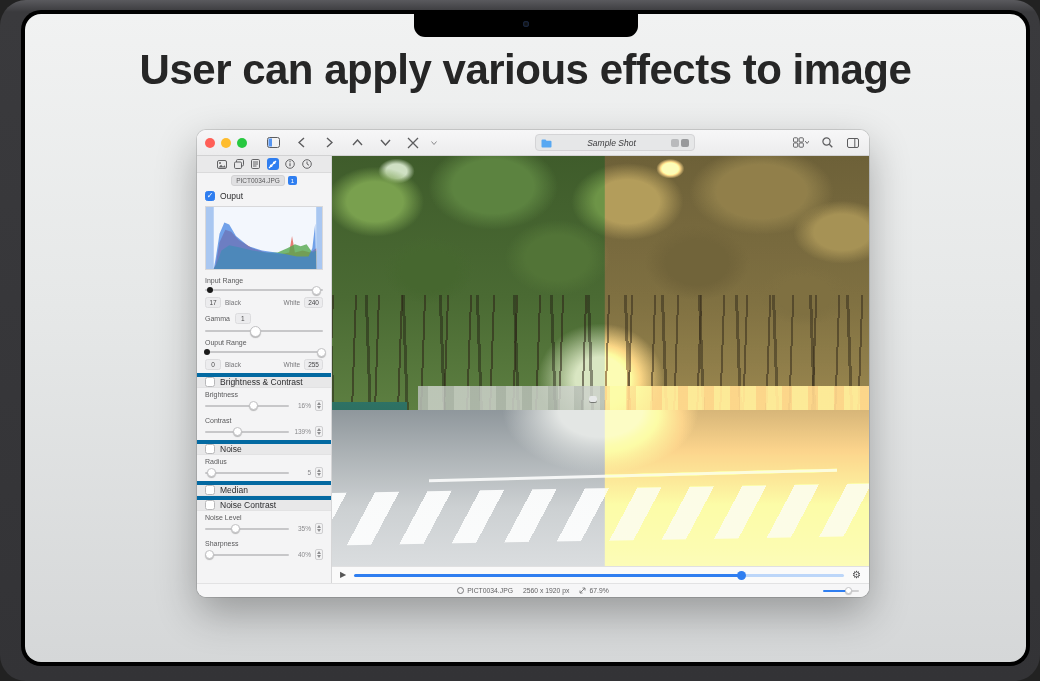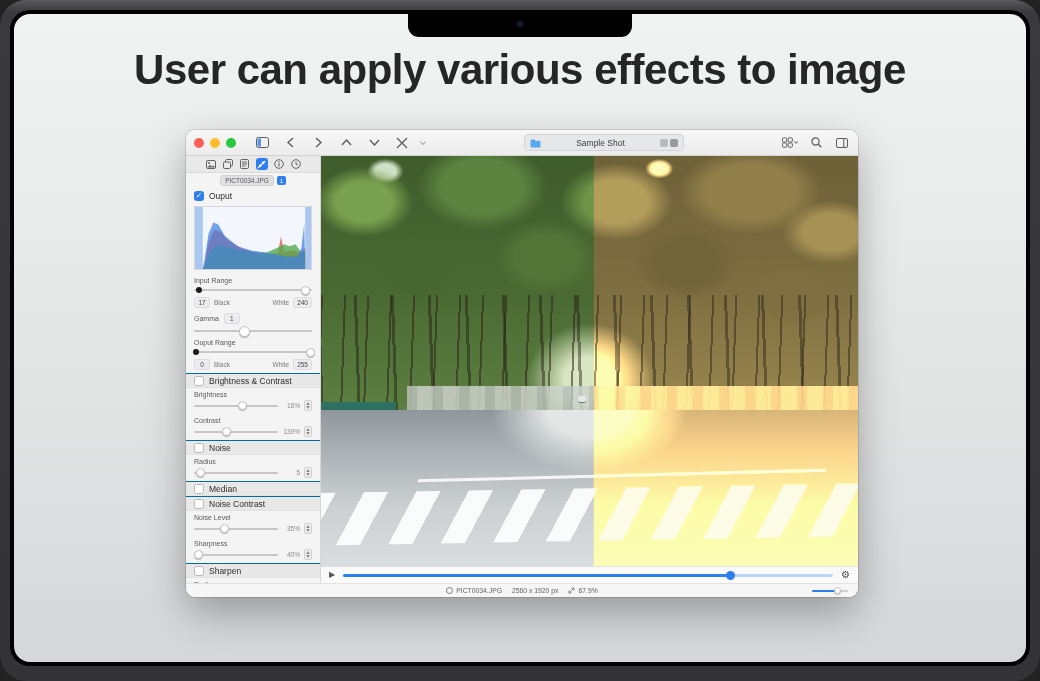--- a/index.html
+++ b/index.html
@@ -1,30 +1,30 @@
 <!DOCTYPE html>
 <html><head>
 <meta charset="utf-8">
 <style>
   * { margin:0; padding:0; box-sizing:border-box; }
   html,body { width:1040px; height:681px; font-family:"Liberation Sans", sans-serif; background:#222; overflow:hidden; }
 
   
-  .device { position:relative; width:1040px; height:681px; background:linear-gradient(#5a5a5e, #3a3a3d 12px, #333336); border-radius:26px; padding:10px 10px 15px 10px; }
+  .device { position:relative; width:1040px; height:681px; background:linear-gradient(#5a5a5e, #3a3a3d 12px, #333336); border-radius:26px; padding:10px 10px 15px 21px; }
   .screen-frame { width:100%; height:100%; background:#000; border-radius:20px; padding:4px; }
   .screen { position:relative; width:100%; height:100%; background:linear-gradient(180deg,#f1f2f2 0%, #e6e8e8 45%, #d5d7d8 100%); border-radius:16px; overflow:hidden; }
   .notch { position:absolute; top:0; left:50%; transform:translateX(-50%); width:224px; height:23px; background:#000; border-radius:0 0 11px 11px; z-index:50; }
   .camera { position:absolute; top:7px; left:50%; transform:translateX(-50%); width:6px; height:6px; border-radius:50%; background:#111; box-shadow:inset 0 0 2px #2a4d8f; }
 
   .headline { position:absolute; top:32px; left:0; right:0; text-align:center; font-size:42px; font-weight:bold; letter-spacing:-0.5px; color:#262626; }
 
   
   .window { position:absolute; left:172px; top:116px; width:672px; height:467px; background:#fff; border-radius:9px; box-shadow:0 16px 40px rgba(0,0,0,.30), 0 0 0 1px rgba(0,0,0,.12); display:flex; flex-direction:column; overflow:hidden; }
 
-  .titlebar { height:26px; flex:0 0 26px; background:linear-gradient(#f7f7f8,#ececed); border-bottom:1px solid #d2d2d3; display:flex; align-items:center; padding:0 8px; gap:12px; }
+  .titlebar { height:26px; flex:0 0 26px; background:linear-gradient(#f7f7f8,#ececed); border-bottom:1px solid #d2d2d3; display:flex; align-items:center; padding:0 8px; gap:12px;font-style:italic; }
   .lights { display:flex; gap:6px; margin-right:6px; }
   .light { width:10px; height:10px; border-radius:50%; }
   .tb-icon { width:16px; height:16px; display:flex; align-items:center; justify-content:center; color:#5c5c5e; }
   .tb-icon svg { display:block; }
   .tb-caret { width:7px; margin-left:-3px; color:#8a8a8c; }
   .title-capsule { margin:0 auto; height:17px; background:#e6e7e8; border:1px solid #d4d4d6; border-radius:4px; display:flex; align-items:center; gap:4px; padding:0 5px; min-width:160px; }
   .title-text { font-size:8.5px; color:#3c3c3e; flex:1; text-align:center; }
   .title-badges { display:flex; gap:2px; }
   .tbadge { width:8px; height:8px; border-radius:2px; background:#b9babc; }
   .tbadge.dark { background:#98999b; }
@@ -34,21 +34,21 @@
 
   
   .sidebar { width:135px; flex:0 0 135px; background:#f4f4f5; border-right:1px solid #d6d6d7; font-size:7.5px; color:#4a4a4c; overflow:hidden; }
   .side-tabs { height:17px; background:#e9e9ea; border-bottom:1px solid #dadadb; display:flex; align-items:center; justify-content:center; gap:5px; }
   .stab { width:12px; height:12px; border-radius:3px; display:flex; align-items:center; justify-content:center; color:#636365; }
   .stab.active { background:#2f7ef0; color:#fff; }
   .file-row { height:15px; display:flex; align-items:center; justify-content:center; gap:3px; }
   .file-chip { background:#e0e0e2; border:1px solid #d2d2d4; border-radius:3px; font-size:6.5px; color:#59595b; padding:1px 4px; }
   .file-badge { min-width:9px; height:9px; border-radius:2px; background:#2f7ef0; color:#fff; font-size:6px; display:flex; align-items:center; justify-content:center; padding:0 1px; }
 
-  .sec-head { height:15px; display:flex; align-items:center; gap:5px; padding:0 8px; background:#e8e8e9; border-top:1px solid #0369a1; border-bottom:1px solid #e2e2e3; }
+  .sec-head { height:15px; display:flex; align-items:center; gap:5px; padding:0 8px; background:#e8e8e9; border-top:4px solid #0369a1; border-bottom:1px solid #e2e2e3; }
   .sec-head.plain { background:transparent; border:0; height:16px; }
   .sec-label { font-size:8.5px; color:#2d2d2f; }
   .cb { width:10px; height:10px; border-radius:2.5px; border:1px solid #b8b8ba; background:#fff; display:flex; align-items:center; justify-content:center; }
   .cb.checked { background:#2f7ef0; border-color:#2f7ef0; color:#fff; font-size:8px; line-height:1; }
   .histogram { margin:2px 8px 4px 8px; height:64px; background:#fdfdfe; border:1px solid #d8d8da; position:relative; }
   .histogram svg { display:block; width:100%; height:100%; }
 
   .mini-label { font-size:7px; color:#59595b; padding:3px 8px 1px 8px; }
   .slider { position:relative; height:10px; margin:0 8px; }
   .slider .track { position:absolute; left:0; right:0; top:4px; height:2px; background:#c7c7c9; border-radius:1px; }
@@ -402,28 +402,20 @@
                     <span class="knob" style="left:5%"></span>
                   </div>
                 <span class="val">40%</span>
                 <span class="stepper">
                     <i class="up"></i>
                     <i class="dn"></i>
                   </span>
               </div>
             </div>
 
-            <div>
-              <div class="sec-head">
-                <span class="cb"></span>
-                <span class="sec-label">Sharpen</span>
-              </div>
-              <div class="mini-label">Radius</div>
-
-            </div>
           </div>
 
           <div class="canvas">
             <div class="photo">
               <div class="scene">
                 <div class="canopy"></div>
                 <div class="trunks"></div>
                 <div class="wall"></div>
                 <div class="fence"></div>
                 <div class="road"></div>

